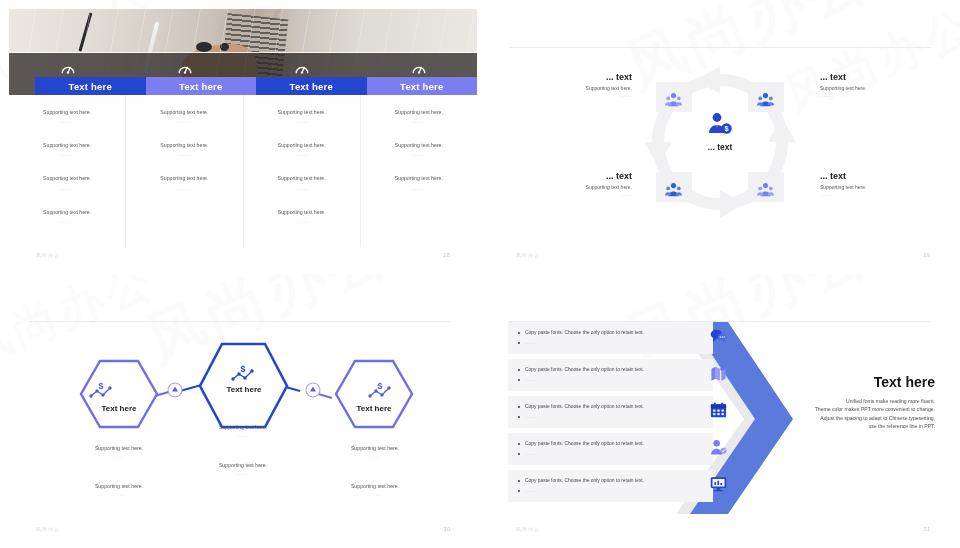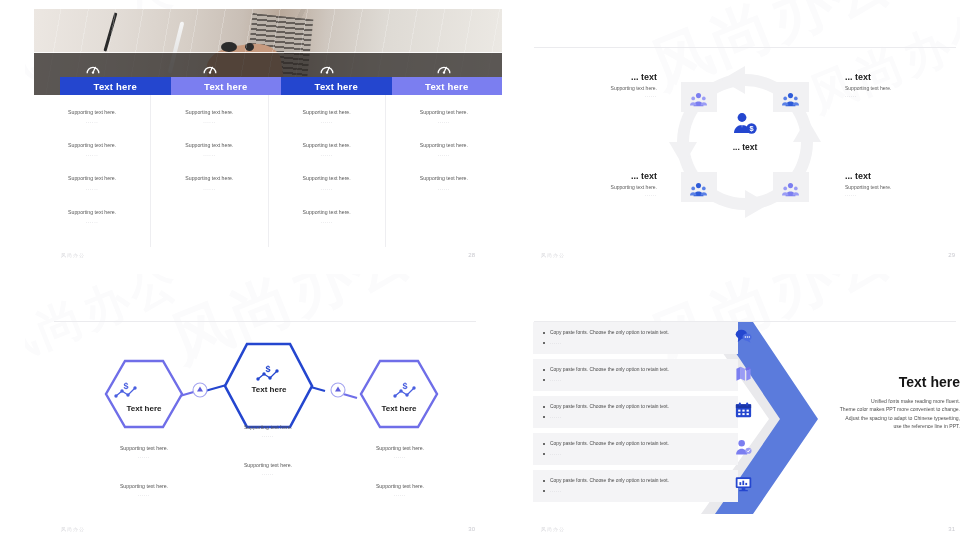--- a/index.html
+++ b/index.html
@@ -3,21 +3,21 @@
 <meta charset="utf-8">
 <style>
   html,body{margin:0;padding:0;background:#ffffff;}
   body{
     width:960px;height:548px;
     font-family:"Liberation Sans","DejaVu Sans",sans-serif;
     color:#333;
     overflow:hidden;
   }
   .deck{position:relative;width:960px;height:548px;}
-  .slide{position:absolute;width:480px;height:274px;background:#fff;overflow:hidden;margin-left:25px;}
+  .slide{position:absolute;width:480px;height:274px;background:#fff;overflow:hidden;}
   .s1{left:0;top:0}
   .s2{left:480px;top:0}
   .s3{left:0;top:274px}
   .s4{left:480px;top:274px}
 
   
   .wm{position:absolute;font-size:60px;color:#fbfbfc;font-weight:700;letter-spacing:4px;
       pointer-events:none;user-select:none;white-space:nowrap;}
   .wm.a{left:140px;top:-18px;transform:rotate(-22deg);}
   .wm.b{left:-40px;top:10px;transform:rotate(-22deg);font-size:46px;}

